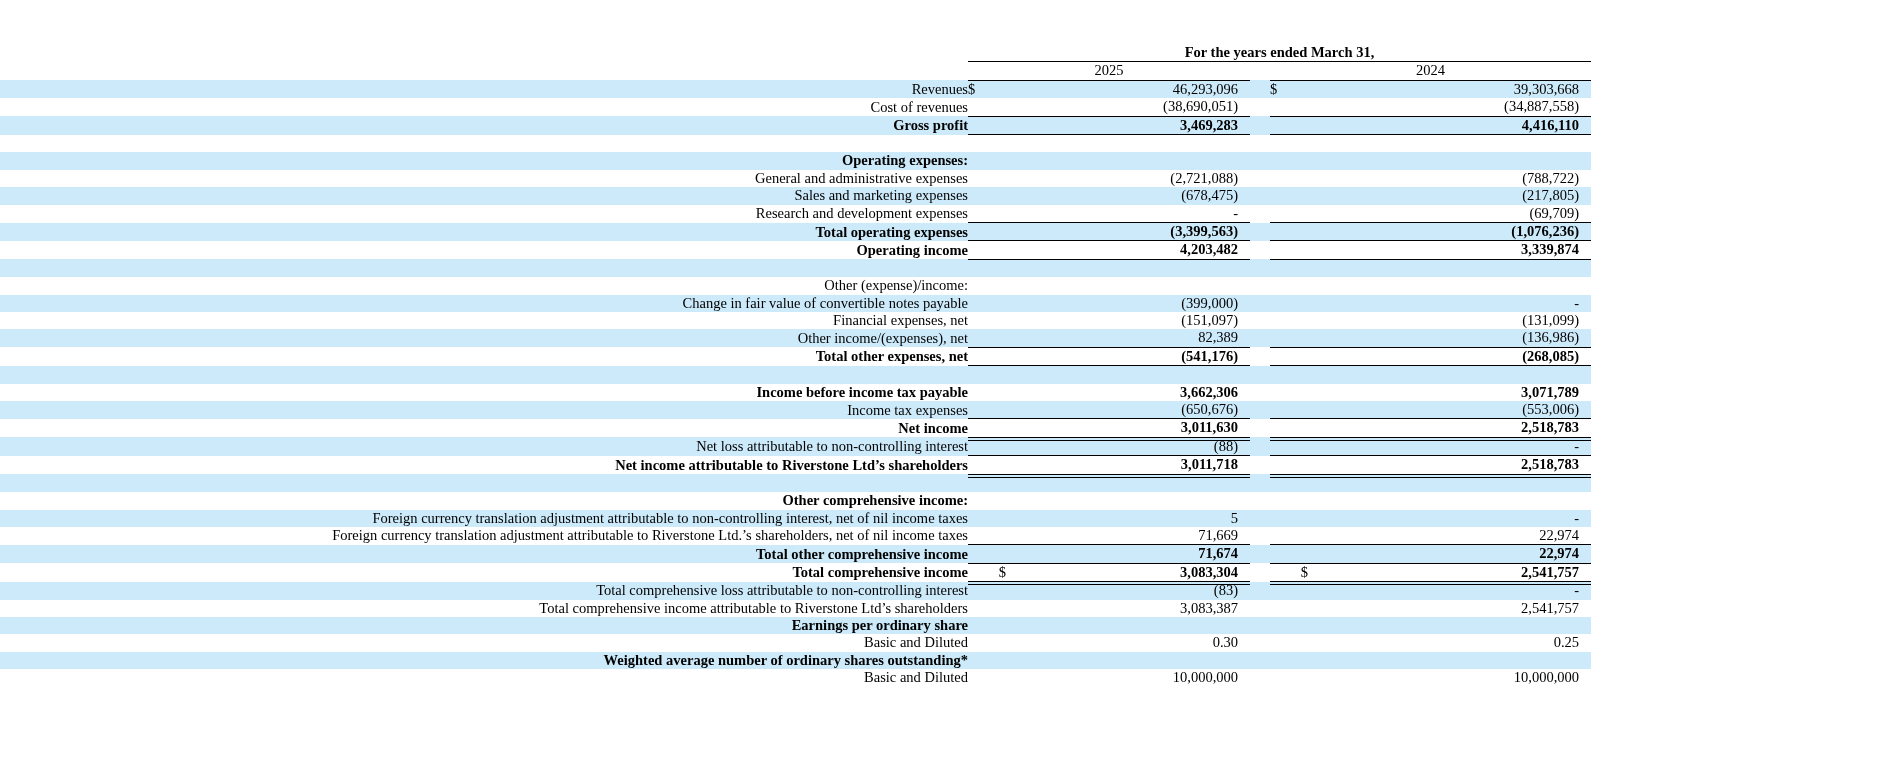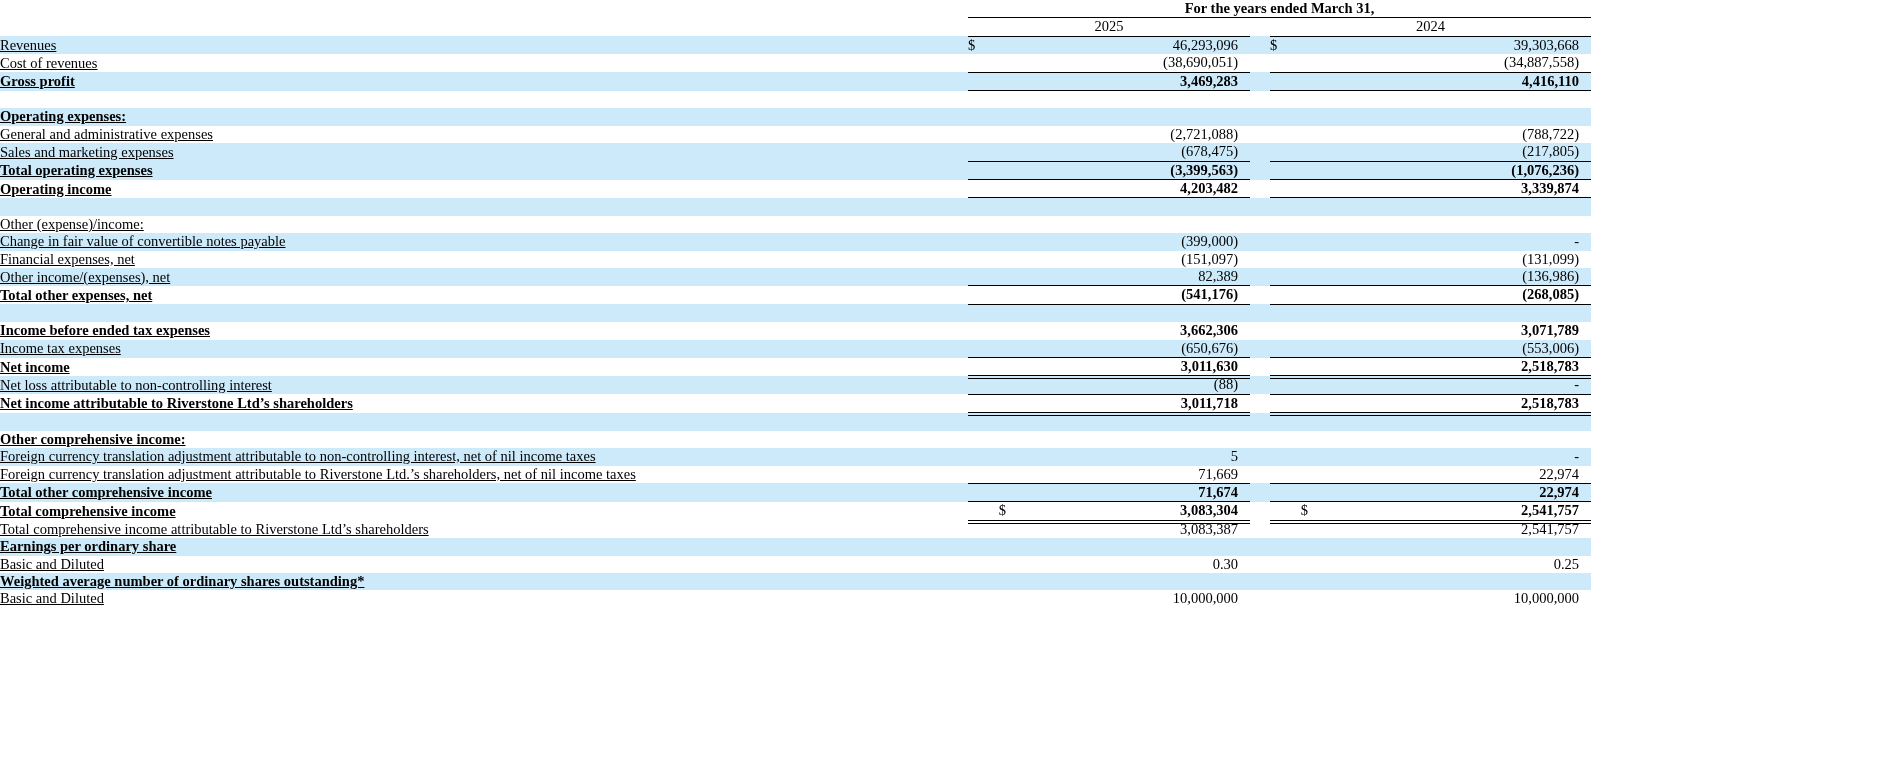--- a/index.html
+++ b/index.html
@@ -13,20 +13,21 @@
     font-family: "Liberation Serif", "DejaVu Serif", serif;
     font-size: 14.5px;
     color: #000000;
     overflow: hidden;
   }
 
   table.fin {
     width: 1585px;
     border-collapse: collapse;
     table-layout: fixed;
+    margin-top: 44px;
   }
 
   table.fin td {
     padding: 0;
     vertical-align: bottom;
     line-height: 17.4px;
     height: 17.4px;
     white-space: nowrap;
   }
 
@@ -38,21 +39,21 @@
   col.c-gap     { width: 20px;  }
   col.c-cur2    { width: 38px;  }
   col.c-val2    { width: 271px; }
   col.c-par2    { width: 12px;  }
 
   
   tr.sh > td { background: #cdeafa; }
   tr.wh > td { background: #ffffff; }
 
   
-  td.label { padding-left: 3px; text-align: left; text-decoration: underline; }
+  td.label { padding-left: 3px; text-align: right; }
   td.cur   { text-align: left; padding-left: 5px; }
   td.val   { text-align: right; }
   td.par   { text-align: left; }
 
   .b  { font-weight: bold; }
   .ind1 { padding-left: 18px; }
 
   
   td.bb  { border-bottom: 1.3px solid #000; text-align: right; }
   
@@ -173,20 +174,30 @@
       <tr class="sh">
         <td class="label">Sales and marketing expenses</td>
         <td class="cur"></td>
         <td class="val">(678,475)</td>
         <td class="par"></td>
         <td></td>
         <td class="cur"></td>
         <td class="val">(217,805)</td>
         <td class="par"></td>
       </tr>
+      <tr class="wh">
+        <td class="label">Research and development expenses</td>
+        <td class="cur bb"></td>
+        <td class="val bb">-</td>
+        <td class="par bb"></td>
+        <td></td>
+        <td class="cur bb"></td>
+        <td class="val bb">(69,709)</td>
+        <td class="par bb"></td>
+      </tr>
       <tr class="sh">
         <td class="label b">Total operating expenses</td>
         <td class="cur bt"></td>
         <td class="val b bt">(3,399,563)</td>
         <td class="par bt"></td>
         <td></td>
         <td class="cur bt"></td>
         <td class="val b bt">(1,076,236)</td>
         <td class="par bt"></td>
       </tr>
@@ -264,21 +275,21 @@
         <td class="label"></td>
         <td class="cur"></td>
         <td class="val"></td>
         <td class="par"></td>
         <td></td>
         <td class="cur"></td>
         <td class="val"></td>
         <td class="par"></td>
       </tr>
       <tr class="wh">
-        <td class="label b">Income before ended tax expenses</td>
+        <td class="label b">Income before income tax payable</td>
         <td class="cur"></td>
         <td class="val b">3,662,306</td>
         <td class="par"></td>
         <td></td>
         <td class="cur"></td>
         <td class="val b">3,071,789</td>
         <td class="par"></td>
       </tr>
       <tr class="sh">
         <td class="label">Income tax expenses</td>
@@ -373,20 +384,30 @@
       <tr class="wh">
         <td class="label b">Total comprehensive income</td>
         <td class="cur bbd bt">$</td>
         <td class="val b bbd bt">3,083,304</td>
         <td class="par bbd bt"></td>
         <td></td>
         <td class="cur bbd bt">$</td>
         <td class="val b bbd bt">2,541,757</td>
         <td class="par bbd bt"></td>
       </tr>
+      <tr class="sh">
+        <td class="label">Total comprehensive loss attributable to non-controlling interest</td>
+        <td class="cur"></td>
+        <td class="val">(83)</td>
+        <td class="par"></td>
+        <td></td>
+        <td class="cur"></td>
+        <td class="val">-</td>
+        <td class="par"></td>
+      </tr>
       <tr class="wh">
         <td class="label">Total comprehensive income attributable to Riverstone Ltd’s shareholders</td>
         <td class="cur"></td>
         <td class="val">3,083,387</td>
         <td class="par"></td>
         <td></td>
         <td class="cur"></td>
         <td class="val">2,541,757</td>
         <td class="par"></td>
       </tr>

